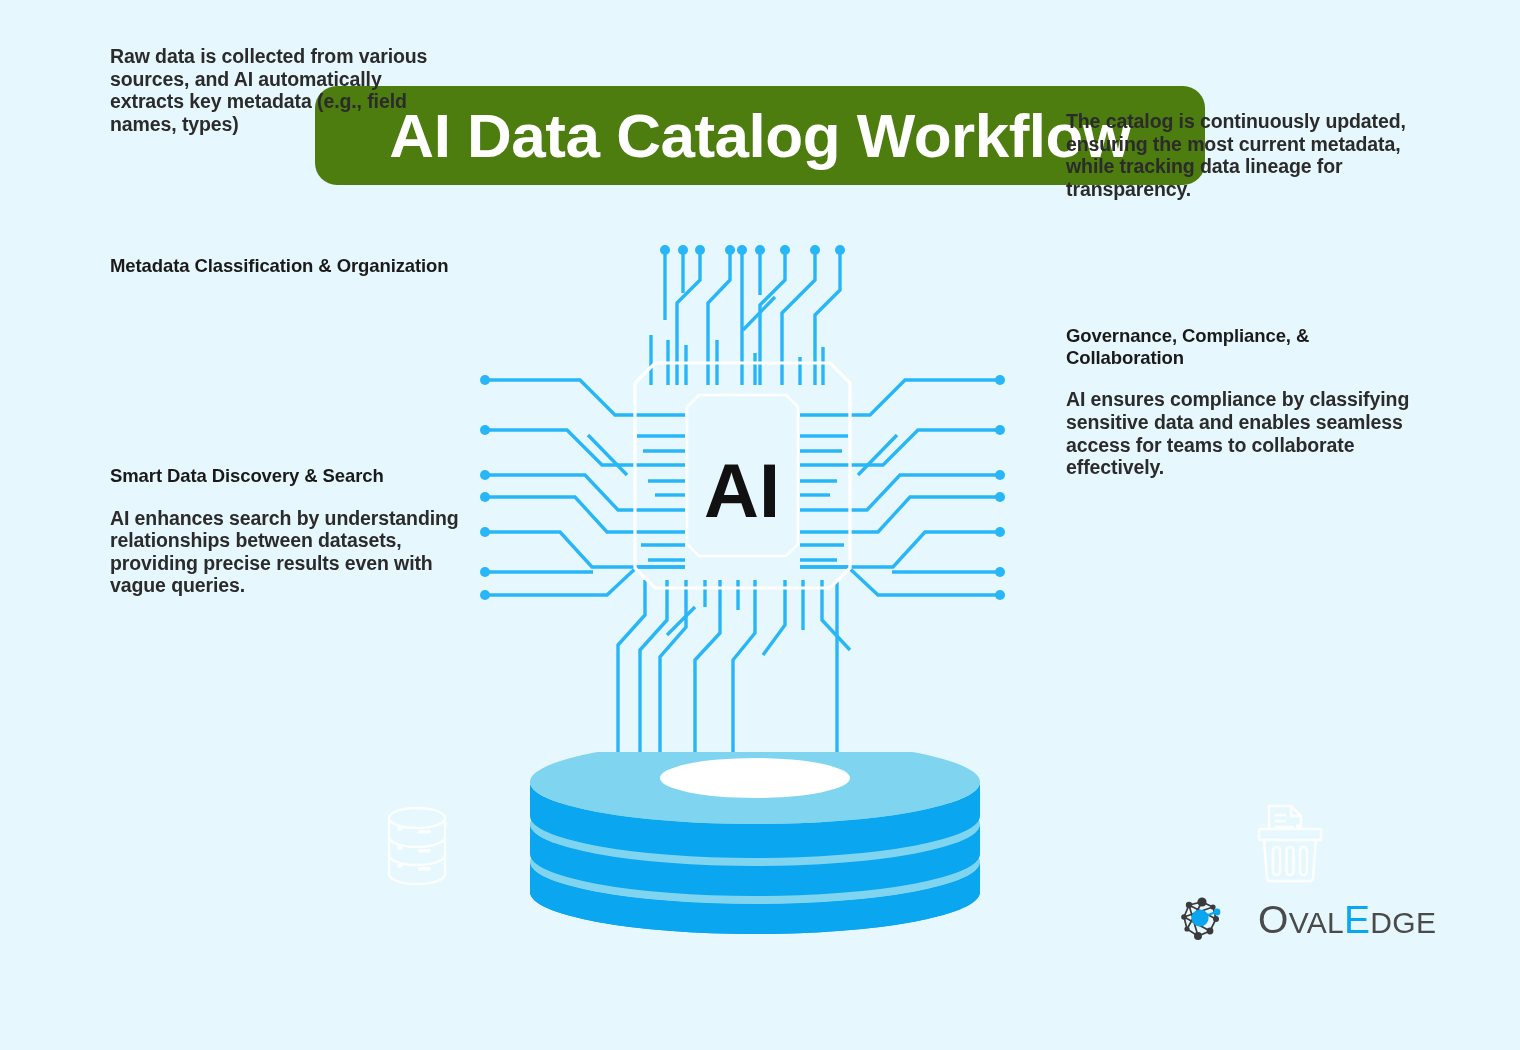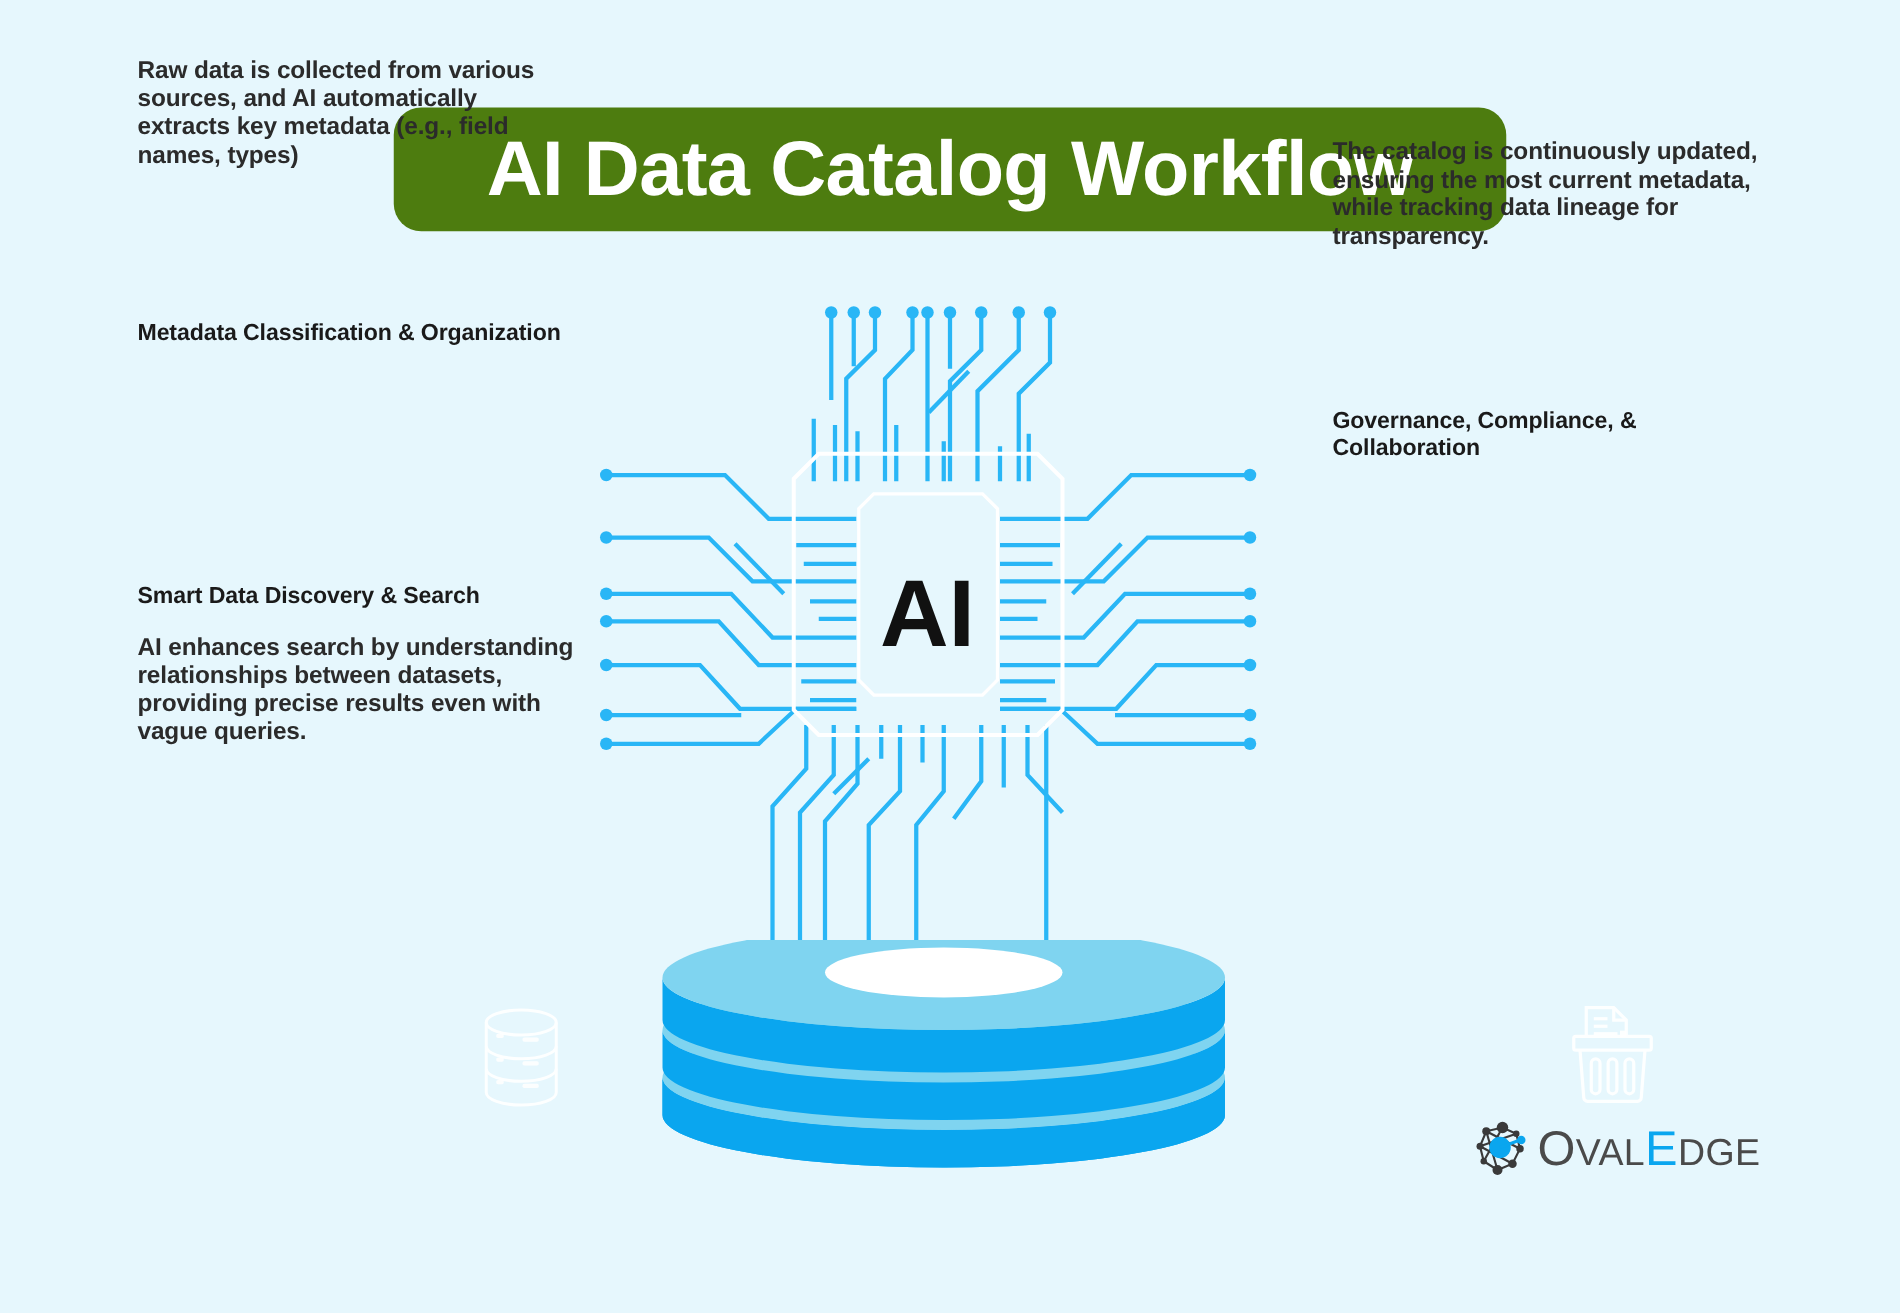--- a/index.html
+++ b/index.html
@@ -73,21 +73,21 @@
   #db-svg {
     position: absolute;
     left: 525px; top: 752px;
     width: 460px; height: 200px;
   }
 
   
   .logo {
     position: absolute;
     left: 1176px; top: 893px;
-    display: flex; align-items: center; gap: 2px;
+    display: flex; align-items: center; gap: 30px;
   }
   .logo-text {
     font-size: 39px;
     font-weight: 400;
     color: #4a4a4a;
     letter-spacing: 0.3px;
     line-height: 1;
     white-space: nowrap;
   }
   .logo-text .lt-small { font-size: 30px; }
@@ -119,20 +119,21 @@
   </div>
 
   <div class="col col-right">
 
     <div class="block" style="top:110px;">
       <p>The catalog is continuously updated, ensuring the most current metadata, while tracking data lineage for transparency.</p>
     </div>
 
     <div class="block" style="top:325px;">
       <h3>Governance, Compliance, &amp; Collaboration</h3>
+      <p>AI ensures compliance by classifying sensitive data and enables seamless access for teams to collaborate effectively.</p>
     </div>
   </div>
 
   <div class="watermark wm-db">
     <svg width="78" height="82" viewBox="0 0 78 82" fill="none">
       <g stroke="#ffffff" stroke-width="2.4" opacity="0.9" fill="none">
         <ellipse cx="39" cy="13" rx="28" ry="10"></ellipse>
         <path d="M11 13 V 69 a28 10 0 0 0 56 0 V 13"></path>
         <path d="M11 32 a28 10 0 0 0 56 0"></path>
         <path d="M11 50 a28 10 0 0 0 56 0"></path>

